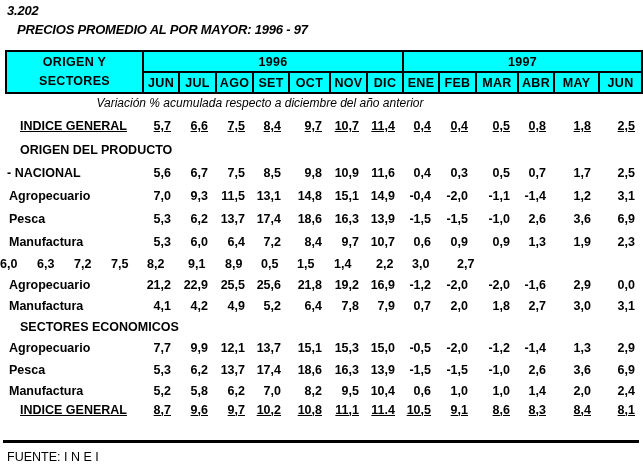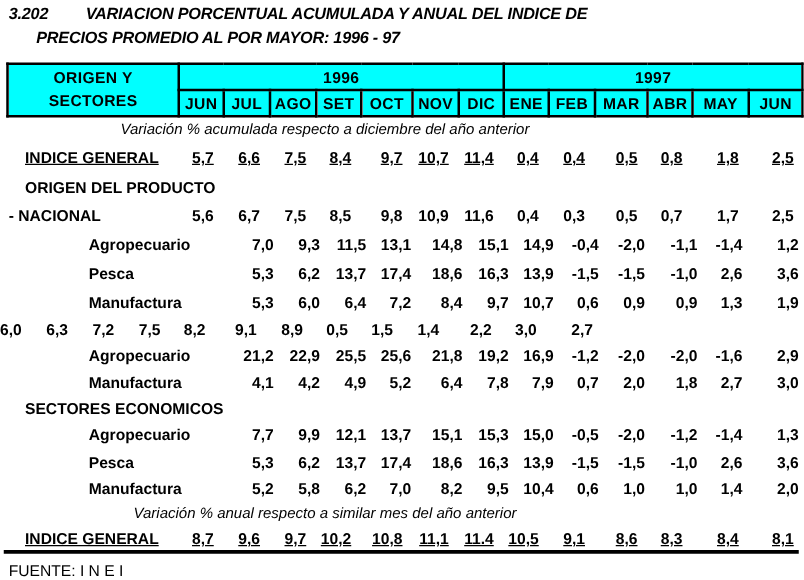--- a/index.html
+++ b/index.html
@@ -5,21 +5,21 @@
   html,body{margin:0;padding:0;}
   body{
     width:643px;height:464px;position:relative;background:#ffffff;
     font-family:"Liberation Sans","DejaVu Sans",sans-serif;color:#000;
     overflow:hidden;
   }
   
   #title{position:absolute;left:7px;top:3px;font-weight:bold;font-style:italic;
          font-size:13px;letter-spacing:-0.2px;white-space:nowrap;}
   #title .t1{display:flex;gap:30px;}
-  #title .t2{margin-left:22px;margin-top:4px;}
+  #title .t2{margin-left:10px;margin-top:4px;}
   
   #hdr{position:absolute;left:5px;top:50px;border-collapse:collapse;table-layout:fixed;}
   #hdr td{background:#00FFFF;border:2px solid #000;padding:0;text-align:center;
           font-weight:bold;font-size:12.5px;letter-spacing:0.3px;height:19px;
           overflow:hidden;white-space:nowrap;}
   #hdr td.thickL{border-left:1px solid #0c4a6e;margin-left:41px;}
   #hdr .corner div{line-height:19px;}
   
   #tbody{position:absolute;left:0;top:92px;width:520px;}
   .brow{display:flex;align-items:center;height:23px;}
@@ -40,36 +40,35 @@
   .brow .cell.num:nth-child(6){width:41px}
   .brow .cell.num:nth-child(7){width:37px}
   .brow .cell.num:nth-child(8){width:36px}
   .brow .cell.num:nth-child(9){width:36px}
   .brow .cell.num:nth-child(10){width:37px}
   .brow .cell.num:nth-child(11){width:42px}
   .brow .cell.num:nth-child(12){width:36px}
   .brow .cell.num:nth-child(13){width:45px}
   .brow .cell.num:nth-child(14){width:44px}
   .brow.item1 .cell.label{padding-left:7px;}
-  .brow.item2 .cell.label{padding-left:23px;margin-left:48px;}
+  .brow.item2 .cell.label{padding-left:9px;}
   .brow.index .cell span{text-decoration:underline;}
   .brow.caption{justify-content:center;}
   .caption-text{width:630px;text-align:center;font-style:italic;font-weight:normal;
                 font-size:12px;}
   
   #rule{position:absolute;left:3px;top:440px;width:636px;height:3px;background:#000;}
   #source{position:absolute;left:7px;top:450px;font-size:12.5px;font-weight:normal;}
 </style>
 </head>
 <body>
 
 <div id="title">
   <div class="t1">
     <span>3.202</span>
-    <span>VARIACION PORCENTUAL ACUMULADA Y ANUAL DEL INDICE DE</span>
   </div>
   <div class="t2">PRECIOS PROMEDIO AL POR MAYOR: 1996 - 97</div>
 </div>
 
 <table id="hdr">
   <colgroup>
     <col style="width:137px">
       <col style="width:36px">
       <col style="width:37px">
     <col style="width:37px">
@@ -315,23 +314,20 @@
       <div class="cell num"><span>8,2</span></div>
       <div class="cell num"><span>9,5</span></div>
       <div class="cell num"><span>10,4</span></div>
       <div class="cell num"><span>0,6</span></div>
       <div class="cell num"><span>1,0</span></div>
       <div class="cell num"><span>1,0</span></div>
       <div class="cell num"><span>1,4</span></div>
       <div class="cell num"><span>2,0</span></div>
       <div class="cell num"><span>2,4</span></div>
     </div>
-    <div class="brow caption">
-      <div class="caption-text">Variación % anual respecto a similar mes del año anterior</div>
-    </div>
     <div class="brow index">
       <div class="cell label"><span>INDICE GENERAL</span></div>
       <div class="cell num"><span>8,7</span></div>
       <div class="cell num"><span>9,6</span></div>
       <div class="cell num"><span>9,7</span></div>
       <div class="cell num"><span>10,2</span></div>
       <div class="cell num"><span>10,8</span></div>
       <div class="cell num"><span>11,1</span></div>
       <div class="cell num"><span>11.4</span></div>
       <div class="cell num"><span>10,5</span></div>

